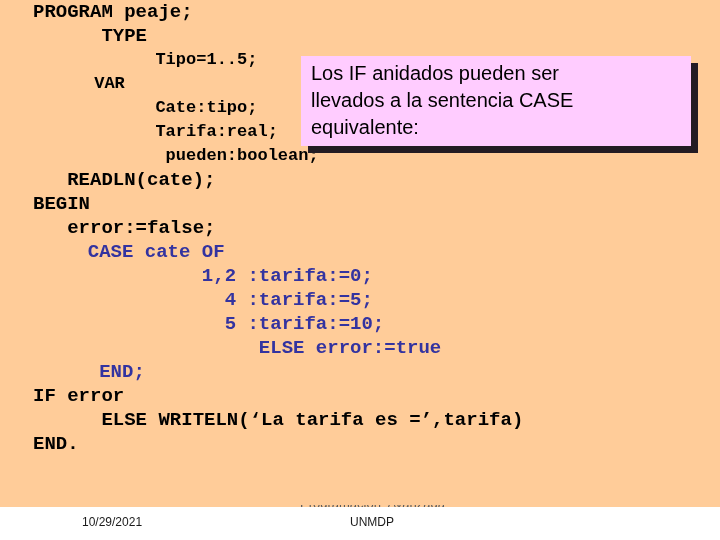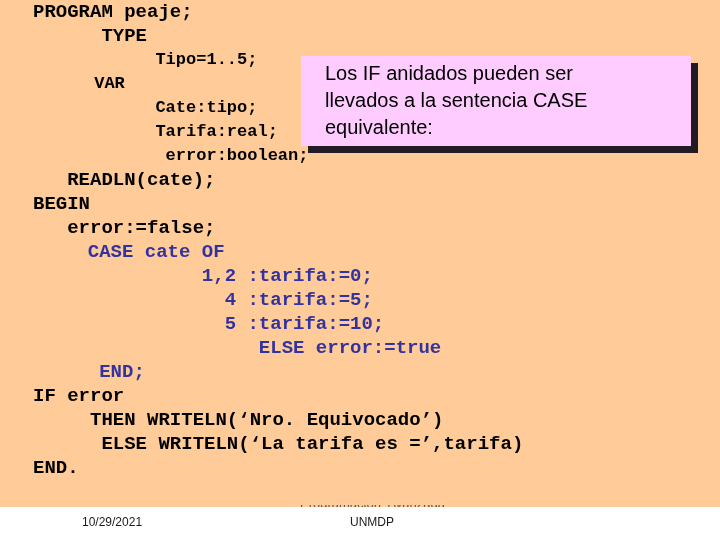--- a/index.html
+++ b/index.html
@@ -78,21 +78,21 @@
   }
 
   #callout {
     position: absolute;
     left: 301px;
     top: 56px;
     width: 390px;
     height: 90px;
     background: #ffccff;
     box-sizing: border-box;
-    padding: 4px 10px 0 24px;
+    padding: 4px 10px 0 10px;
   }
 
   .callout-line {
     font-family: "Liberation Sans", sans-serif;
     font-size: 20px;
     line-height: 27px;
     color: #000000;
     white-space: pre;
   }
 
@@ -145,32 +145,31 @@
 
   <div id="canvas">
 
     <div id="code">
       <div class="code-line">PROGRAM peaje;</div>
       <div class="code-line">      TYPE</div>
       <div class="code-line sm">            Tipo=1..5;</div>
       <div class="code-line sm">      VAR</div>
       <div class="code-line sm">            Cate:tipo;</div>
       <div class="code-line sm">            Tarifa:real;</div>
-      <div class="code-line sm">             error:boolean;</div>
+      <div class="code-line sm">             pueden:boolean;</div>
       <div class="code-line">   READLN(cate);</div>
       <div class="code-line">BEGIN</div>
       <div class="code-line">   error:=false;</div>
       <div class="code-line blue">  CASE cate OF</div>
       <div class="code-line blue">            1,2 :tarifa:=0;</div>
       <div class="code-line blue">              4 :tarifa:=5;</div>
       <div class="code-line blue">              5 :tarifa:=10;</div>
       <div class="code-line blue">                 ELSE error:=true</div>
       <div class="code-line blue">   END;</div>
       <div class="code-line">IF error</div>
-      <div class="code-line">     THEN WRITELN(‘Nro. Equivocado’)</div>
       <div class="code-line">      ELSE WRITELN(‘La tarifa es =’,tarifa)</div>
       <div class="code-line">END.</div>
     </div>
 
     <div id="callout-shadow"></div>
     <div id="callout">
       <div class="callout-line">Los IF anidados pueden ser</div>
       <div class="callout-line">llevados a la sentencia CASE</div>
       <div class="callout-line">equivalente:</div>
     </div>

